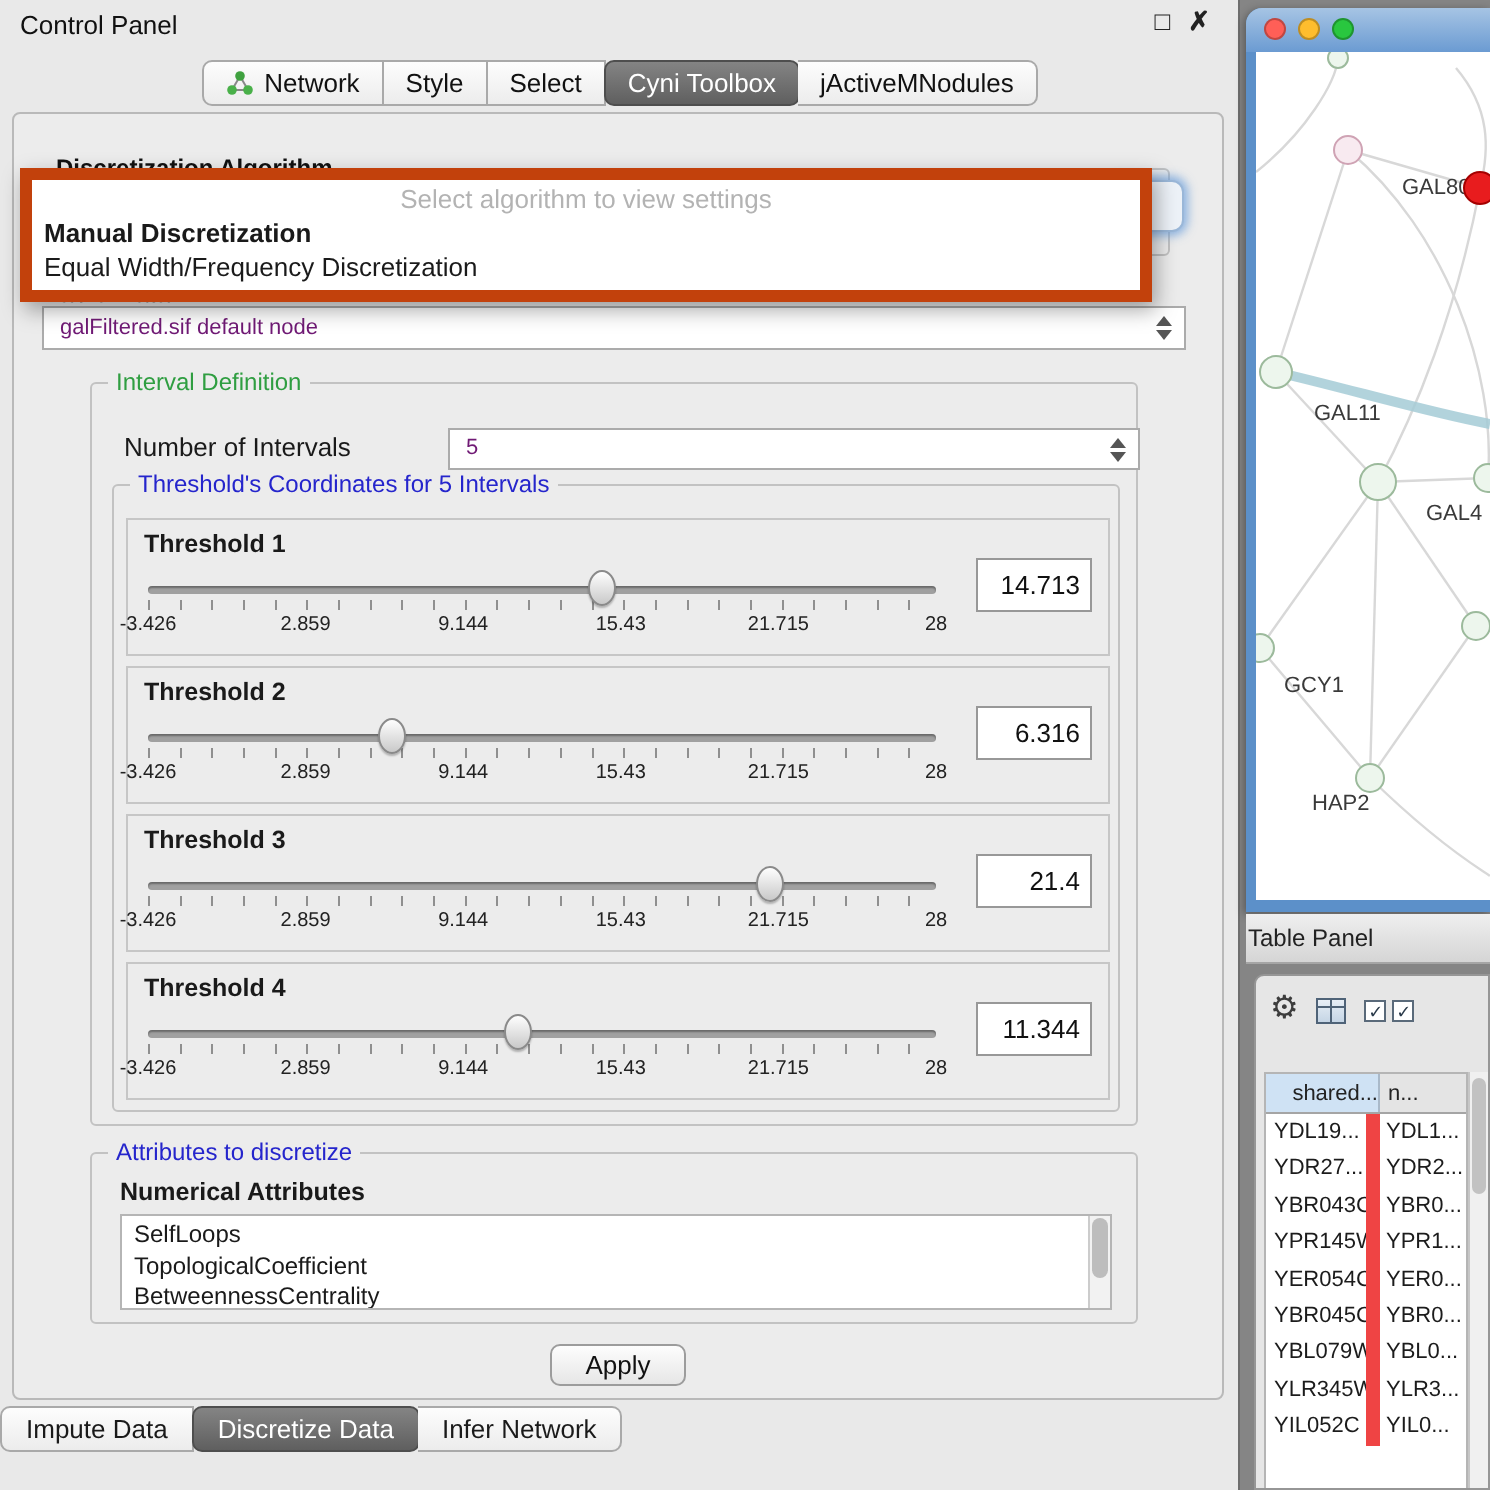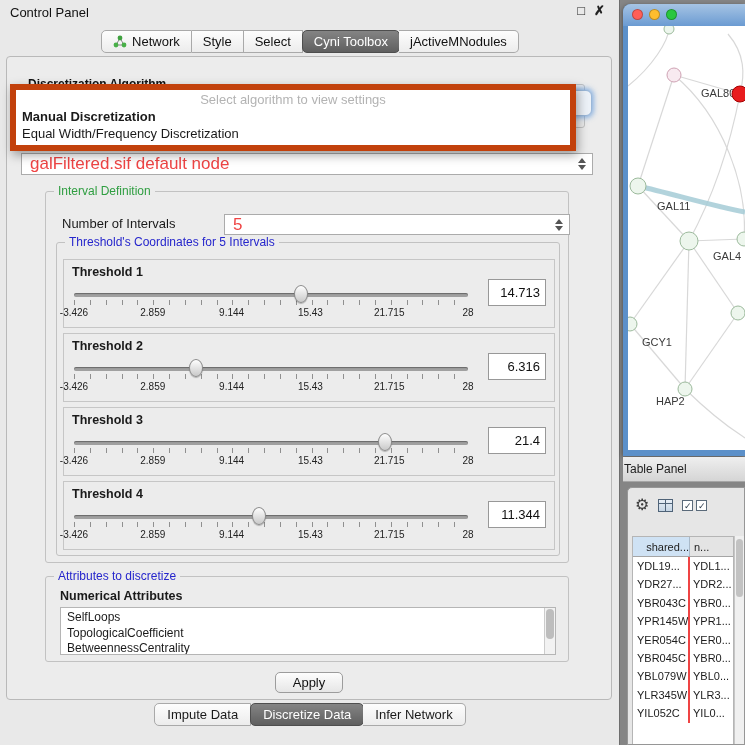--- a/index.html
+++ b/index.html
@@ -33,21 +33,21 @@
   
   .combo-frag{position:absolute;left:556px;top:90px;width:36px;height:26px;border-radius:6px;background:#edf2f8;border:1px solid #9ab7d8;box-shadow:0 0 5px 2px rgba(110,160,220,.75);z-index:40}
 
   
   .popup{position:absolute;left:10px;top:84px;width:566px;background:#fff;border:6px solid #c2410c;box-shadow:2px 4px 10px rgba(0,0,0,.35);z-index:50;padding-bottom:3px}
   .popup .prompt{color:#b3b3b3;text-align:center;font-size:13px;padding:2px 0 1px}
   .popup .item{font-size:13px;padding:1px 6px;line-height:15px}
   .popup .item.bold{font-weight:bold}
 
   .td-label{position:absolute;left:16px;top:82px;font-size:13px;color:#111}
-  .combo{position:absolute;background:#fff;border:1px solid #ababab;border-radius:0;font-size:17px;color:#ef4444}
+  .combo{position:absolute;background:#fff;border:1px solid #ababab;border-radius:0;font-size:11px;color:#701a75}
   .combo .combo-text{display:block;padding-left:8px;overflow:hidden;white-space:nowrap}
   .combo-td{left:14px;top:96px;width:572px;height:22px;line-height:20px}
   .steppers{position:absolute;right:6px;top:50%;transform:translateY(-50%);display:flex;flex-direction:column;gap:2px}
   .tri-up{width:0;height:0;border-left:4px solid transparent;border-right:4px solid transparent;border-bottom:5px solid #555}
   .tri-down{width:0;height:0;border-left:4px solid transparent;border-right:4px solid transparent;border-top:5px solid #555}
 
   
   .grp-interval{left:38px;top:134px;width:524px;height:372px}
   .count-label{position:absolute;left:16px;top:24px;font-weight:normal;font-size:13px}
   .combo-count{left:178px;top:22px;width:346px;height:21px;line-height:19px}
@@ -66,21 +66,21 @@
   
   .grp-attrs{left:38px;top:519px;width:524px;height:86px}
   .attr-label{position:absolute;left:14px;top:12px;font-weight:bold;font-size:12.5px}
   .attr-list{position:absolute;left:14px;top:30px;width:496px;height:48px;background:#fff;border:1px solid #b5b5b5;overflow:hidden;padding:2px 0 0 6px;font-size:12px}
   .list-item{line-height:15.5px;white-space:nowrap}
   .attr-scroll{position:absolute;right:0;top:0;width:11px;height:100%;background:#f2f2f2;border-left:1px solid #ccc}
   .attr-scroll .sthumb{position:absolute;top:1px;left:1px;width:8px;height:30px;border-radius:4px;background:#bdbdbd}
 
   .apply-btn{position:absolute;left:calc(50% - 34px);top:615px;width:68px;height:21px;border:1px solid #9c9c9c;border-radius:5px;background:linear-gradient(#fdfdfd,#e6e6e6);font-size:13px;text-align:center;line-height:19px;color:#111}
 
-  .bottom-tabs{position:absolute;top:703px;left:0;width:620px;display:flex;justify-content:center}
+  .bottom-tabs{position:absolute;top:703px;left:0;width:620px;display:flex;justify-content:flex-start}
   .btab{padding:3px 12px;background:linear-gradient(#fdfdfd,#ececec);border:1px solid #a9a9a9;border-left:none;font-size:13px;white-space:nowrap}
   .btab:first-child{border-left:1px solid #a9a9a9;border-radius:5px 0 0 5px}
   .btab:last-child{border-radius:0 5px 5px 0}
   .btab.active{background:linear-gradient(#848484,#5f5f5f);color:#fff;border:1px solid #4e4e4e;border-radius:5px;margin:0 -1px}
 
   
   .net-win{position:absolute;left:623px;top:4px;width:122px;height:452px;background:#5c90c9;border-radius:8px 0 0 0;box-shadow:-1px 1px 4px rgba(0,0,0,.35)}
   .net-titlebar{position:absolute;top:0;left:0;right:0;height:22px;background:linear-gradient(#a6c4e4,#6b9bd2);border-radius:8px 0 0 0}
   .traffic{position:absolute;top:5px;left:9px;display:flex;gap:6px}
   .light{width:11px;height:11px;border-radius:50%;border:1px solid rgba(0,0,0,.25)}
@@ -100,21 +100,21 @@
   .col-icon{width:15px;height:13px;border:1px solid #4f6378;background:linear-gradient(#e7eef6,#c5d5e5);position:relative}
   .col-icon::after{content:"";position:absolute;left:6px;top:0;bottom:0;width:1px;background:#4f6378}
   .col-icon::before{content:"";position:absolute;left:0;right:0;top:3px;height:1px;background:#4f6378}
   .cb-icons{display:flex;gap:3px}
   .cb{width:11px;height:11px;border:1px solid #5a6a7a;background:#fff;font-size:9px;line-height:10px;text-align:center;color:#2a3a4a}
   .tbl{position:absolute;left:4px;top:48px;right:10px;bottom:0;background:#fff;border:1px solid #b5b5b5;border-bottom:none;overflow:hidden}
   .tbl-head{display:flex;height:20px;border-bottom:1px solid #a5a5a5;background:#e4e4e4;font-size:11px;color:#222}
   .th1{width:57px;background:#cfe2f4;border-right:1px solid #a9b9c9;text-align:right;line-height:20px;overflow:hidden}
   .th2{flex:1;text-align:left;padding-left:4px;line-height:20px;overflow:hidden}
   .tbl-row{display:flex;height:18.4px;font-size:11px;line-height:18px;color:#1c1c1c}
-  .td1{width:57px;padding-left:4px;border-right:2px solid #ef4444;overflow:hidden;white-space:nowrap}
+  .td1{width:57px;padding-left:4px;border-right:7px solid #ef4444;overflow:hidden;white-space:nowrap}
   .td2{flex:1;padding-left:3px;overflow:hidden;white-space:nowrap}
   .tbl-scroll{position:absolute;right:0;top:48px;bottom:0;width:10px;background:#f0f0f0;border-left:1px solid #c6c6c6}
   .tbl-scroll .sthumb{position:absolute;top:3px;left:1px;width:7px;height:58px;border-radius:4px;background:#c2c2c2}
 </style>
 </head>
 <body>
 
 <div class="cp">
   <div class="cp-titlebar">
     <span>Control Panel</span>

